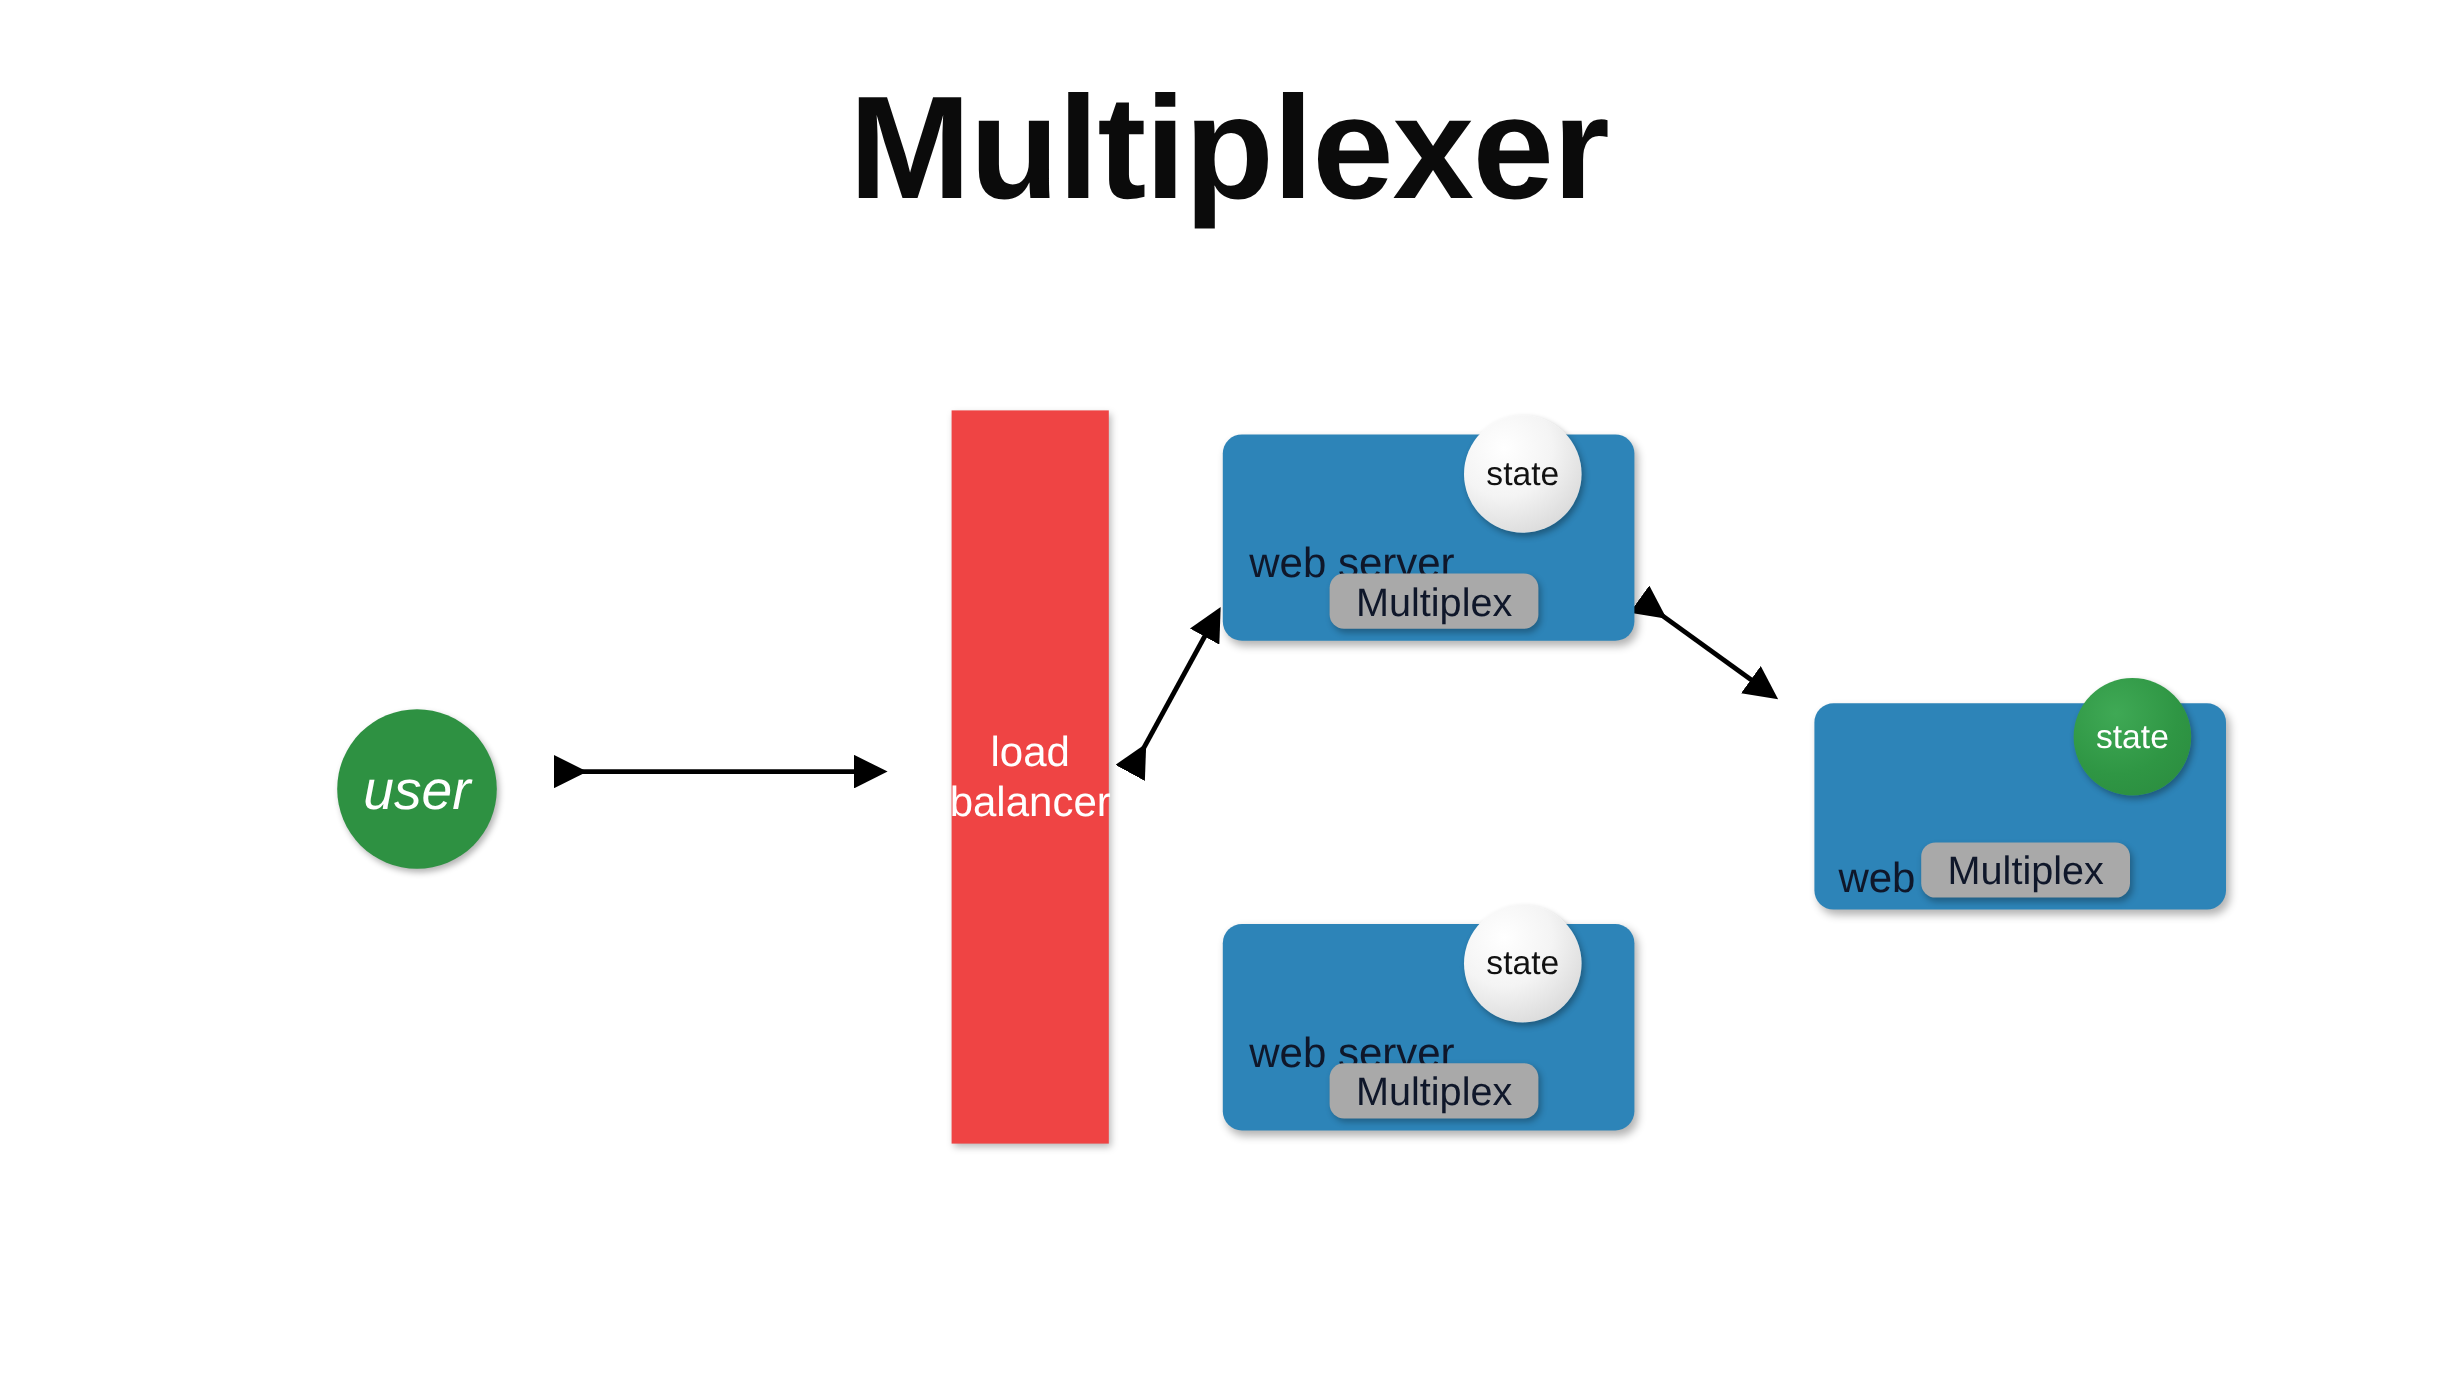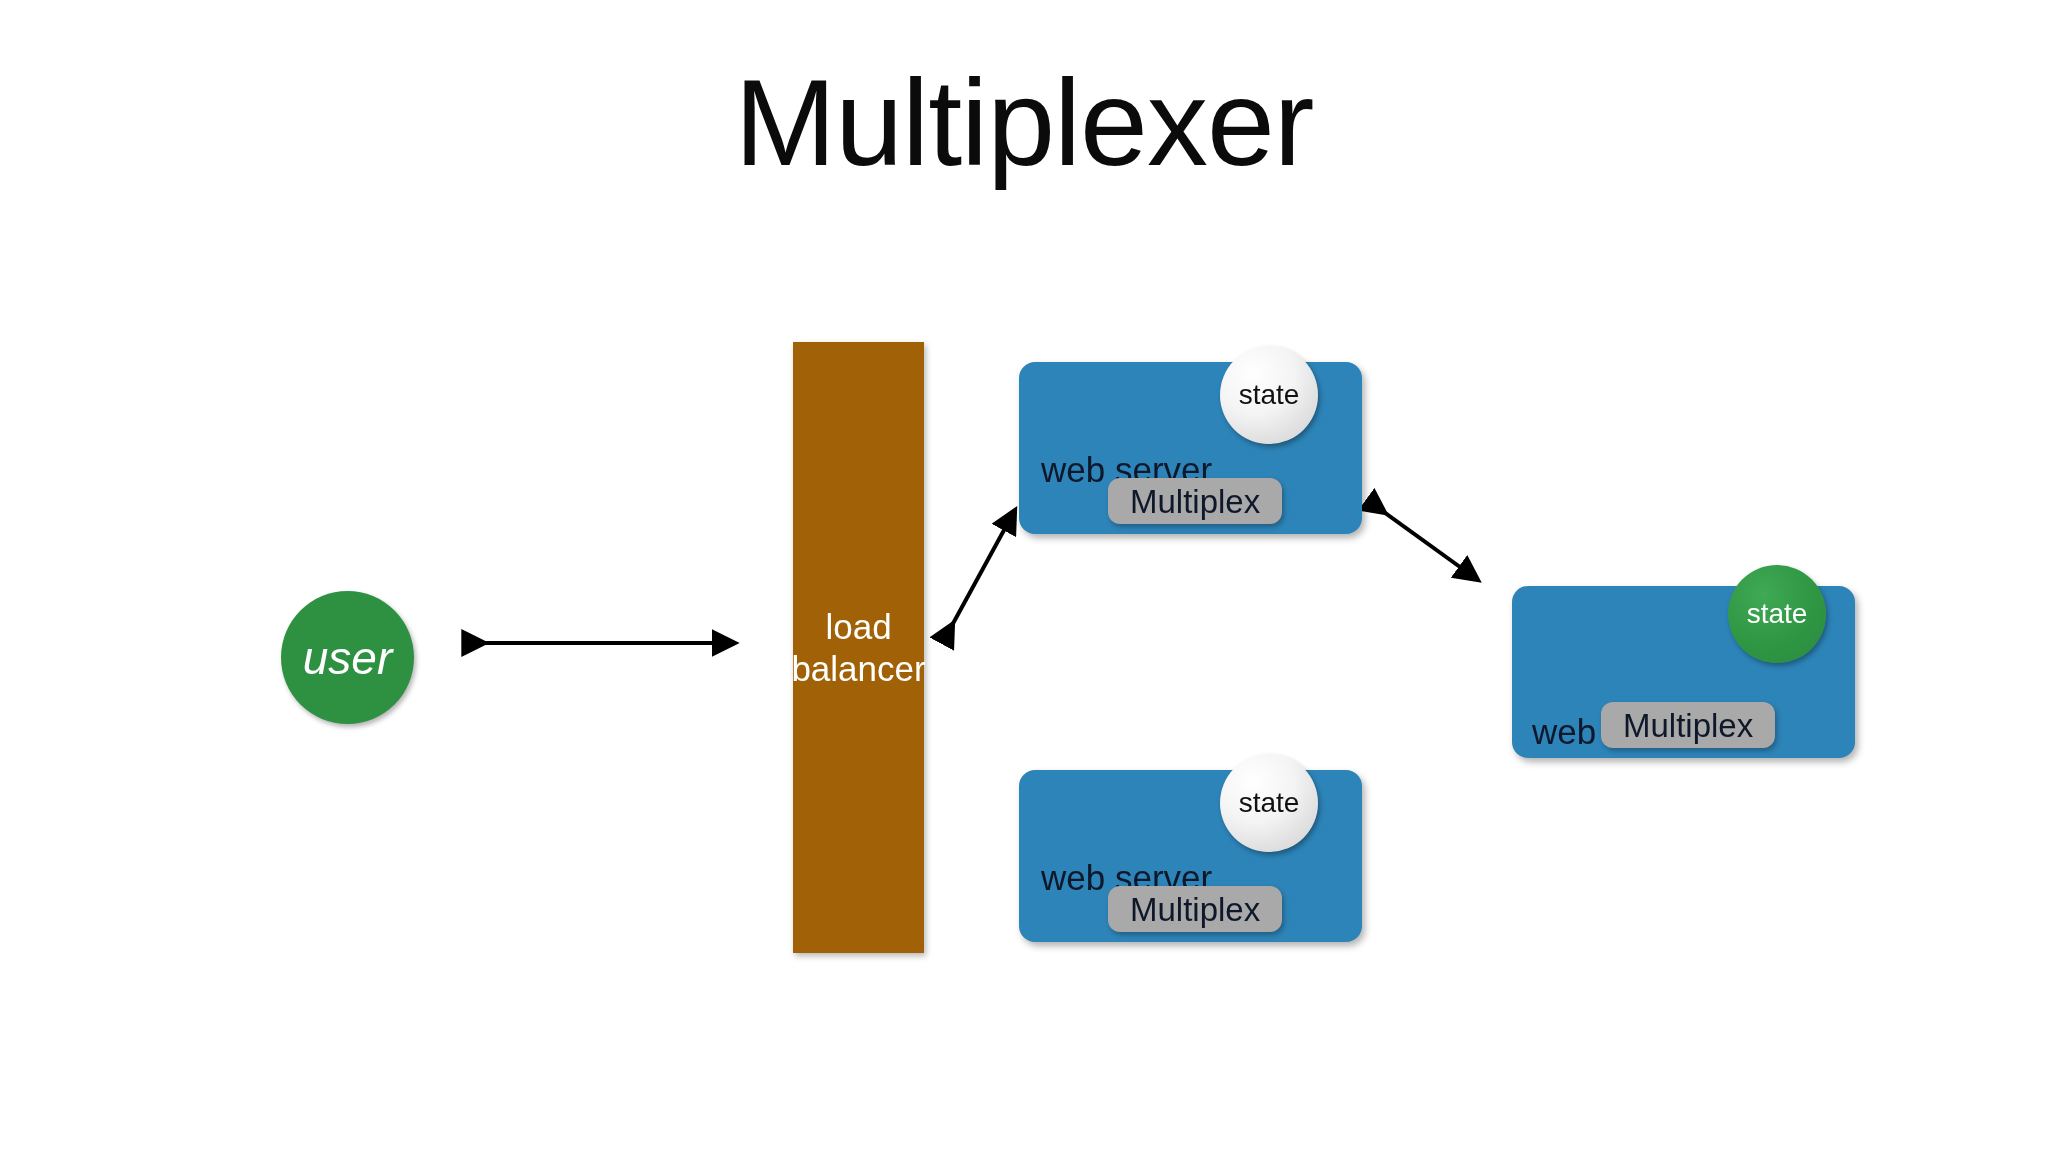--- a/index.html
+++ b/index.html
@@ -25,21 +25,21 @@
   }
 
   
   .slide-title {
     position: absolute;
     left: 0;
     top: 58px;
     width: 2048px;
     text-align: center;
     font-size: 122px;
-    font-weight: 400;
+    font-weight: 700;
     letter-spacing: -1px;
     color: #0b0b0b;
     line-height: 1.08;
     white-space: nowrap;
   }
 
   
   .user-node {
     position: absolute;
     left: 281px;
@@ -60,21 +60,21 @@
     font-style: italic;
   }
 
   
   .load-balancer {
     position: absolute;
     left: 793px;
     top: 342px;
     width: 131px;
     height: 611px;
-    background: #a16207;
+    background: #ef4444;
     box-shadow: 2px 3px 6px rgba(0,0,0,0.28);
     display: flex;
     align-items: center;
     justify-content: center;
   }
   .load-balancer .lb-label {
     color: #ffffff;
     font-size: 35px;
     line-height: 1.18;
     text-align: center;

